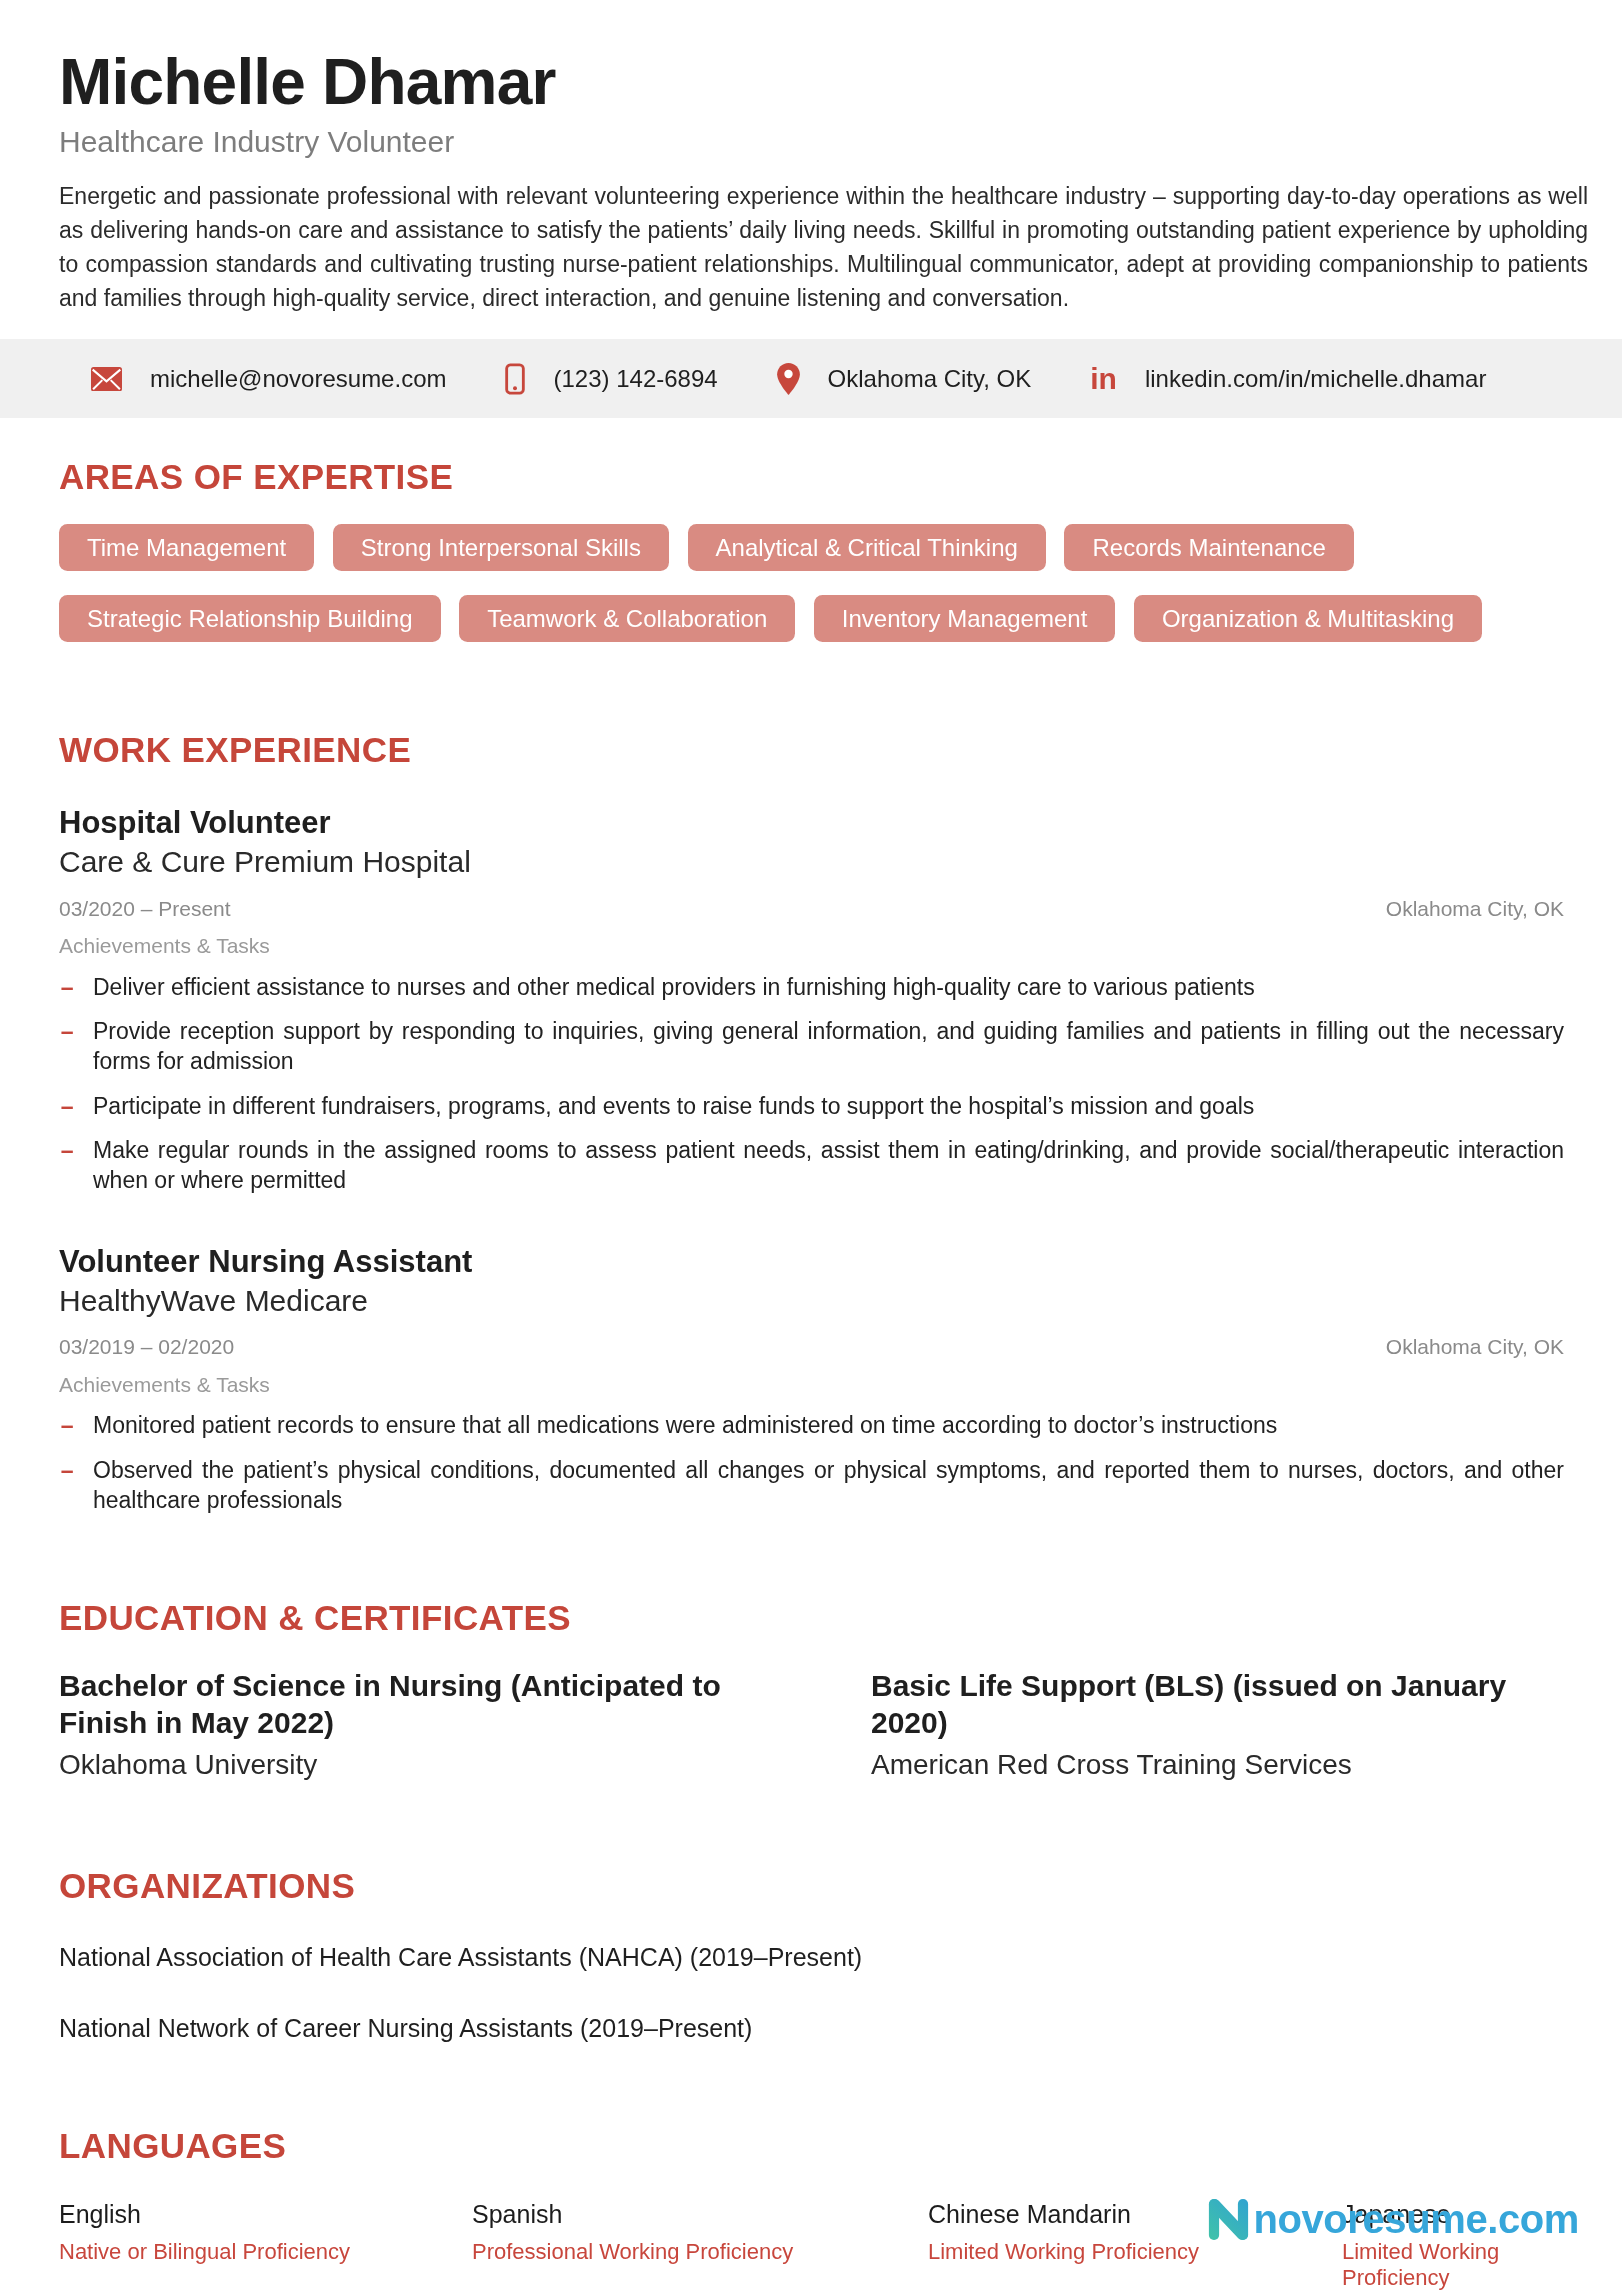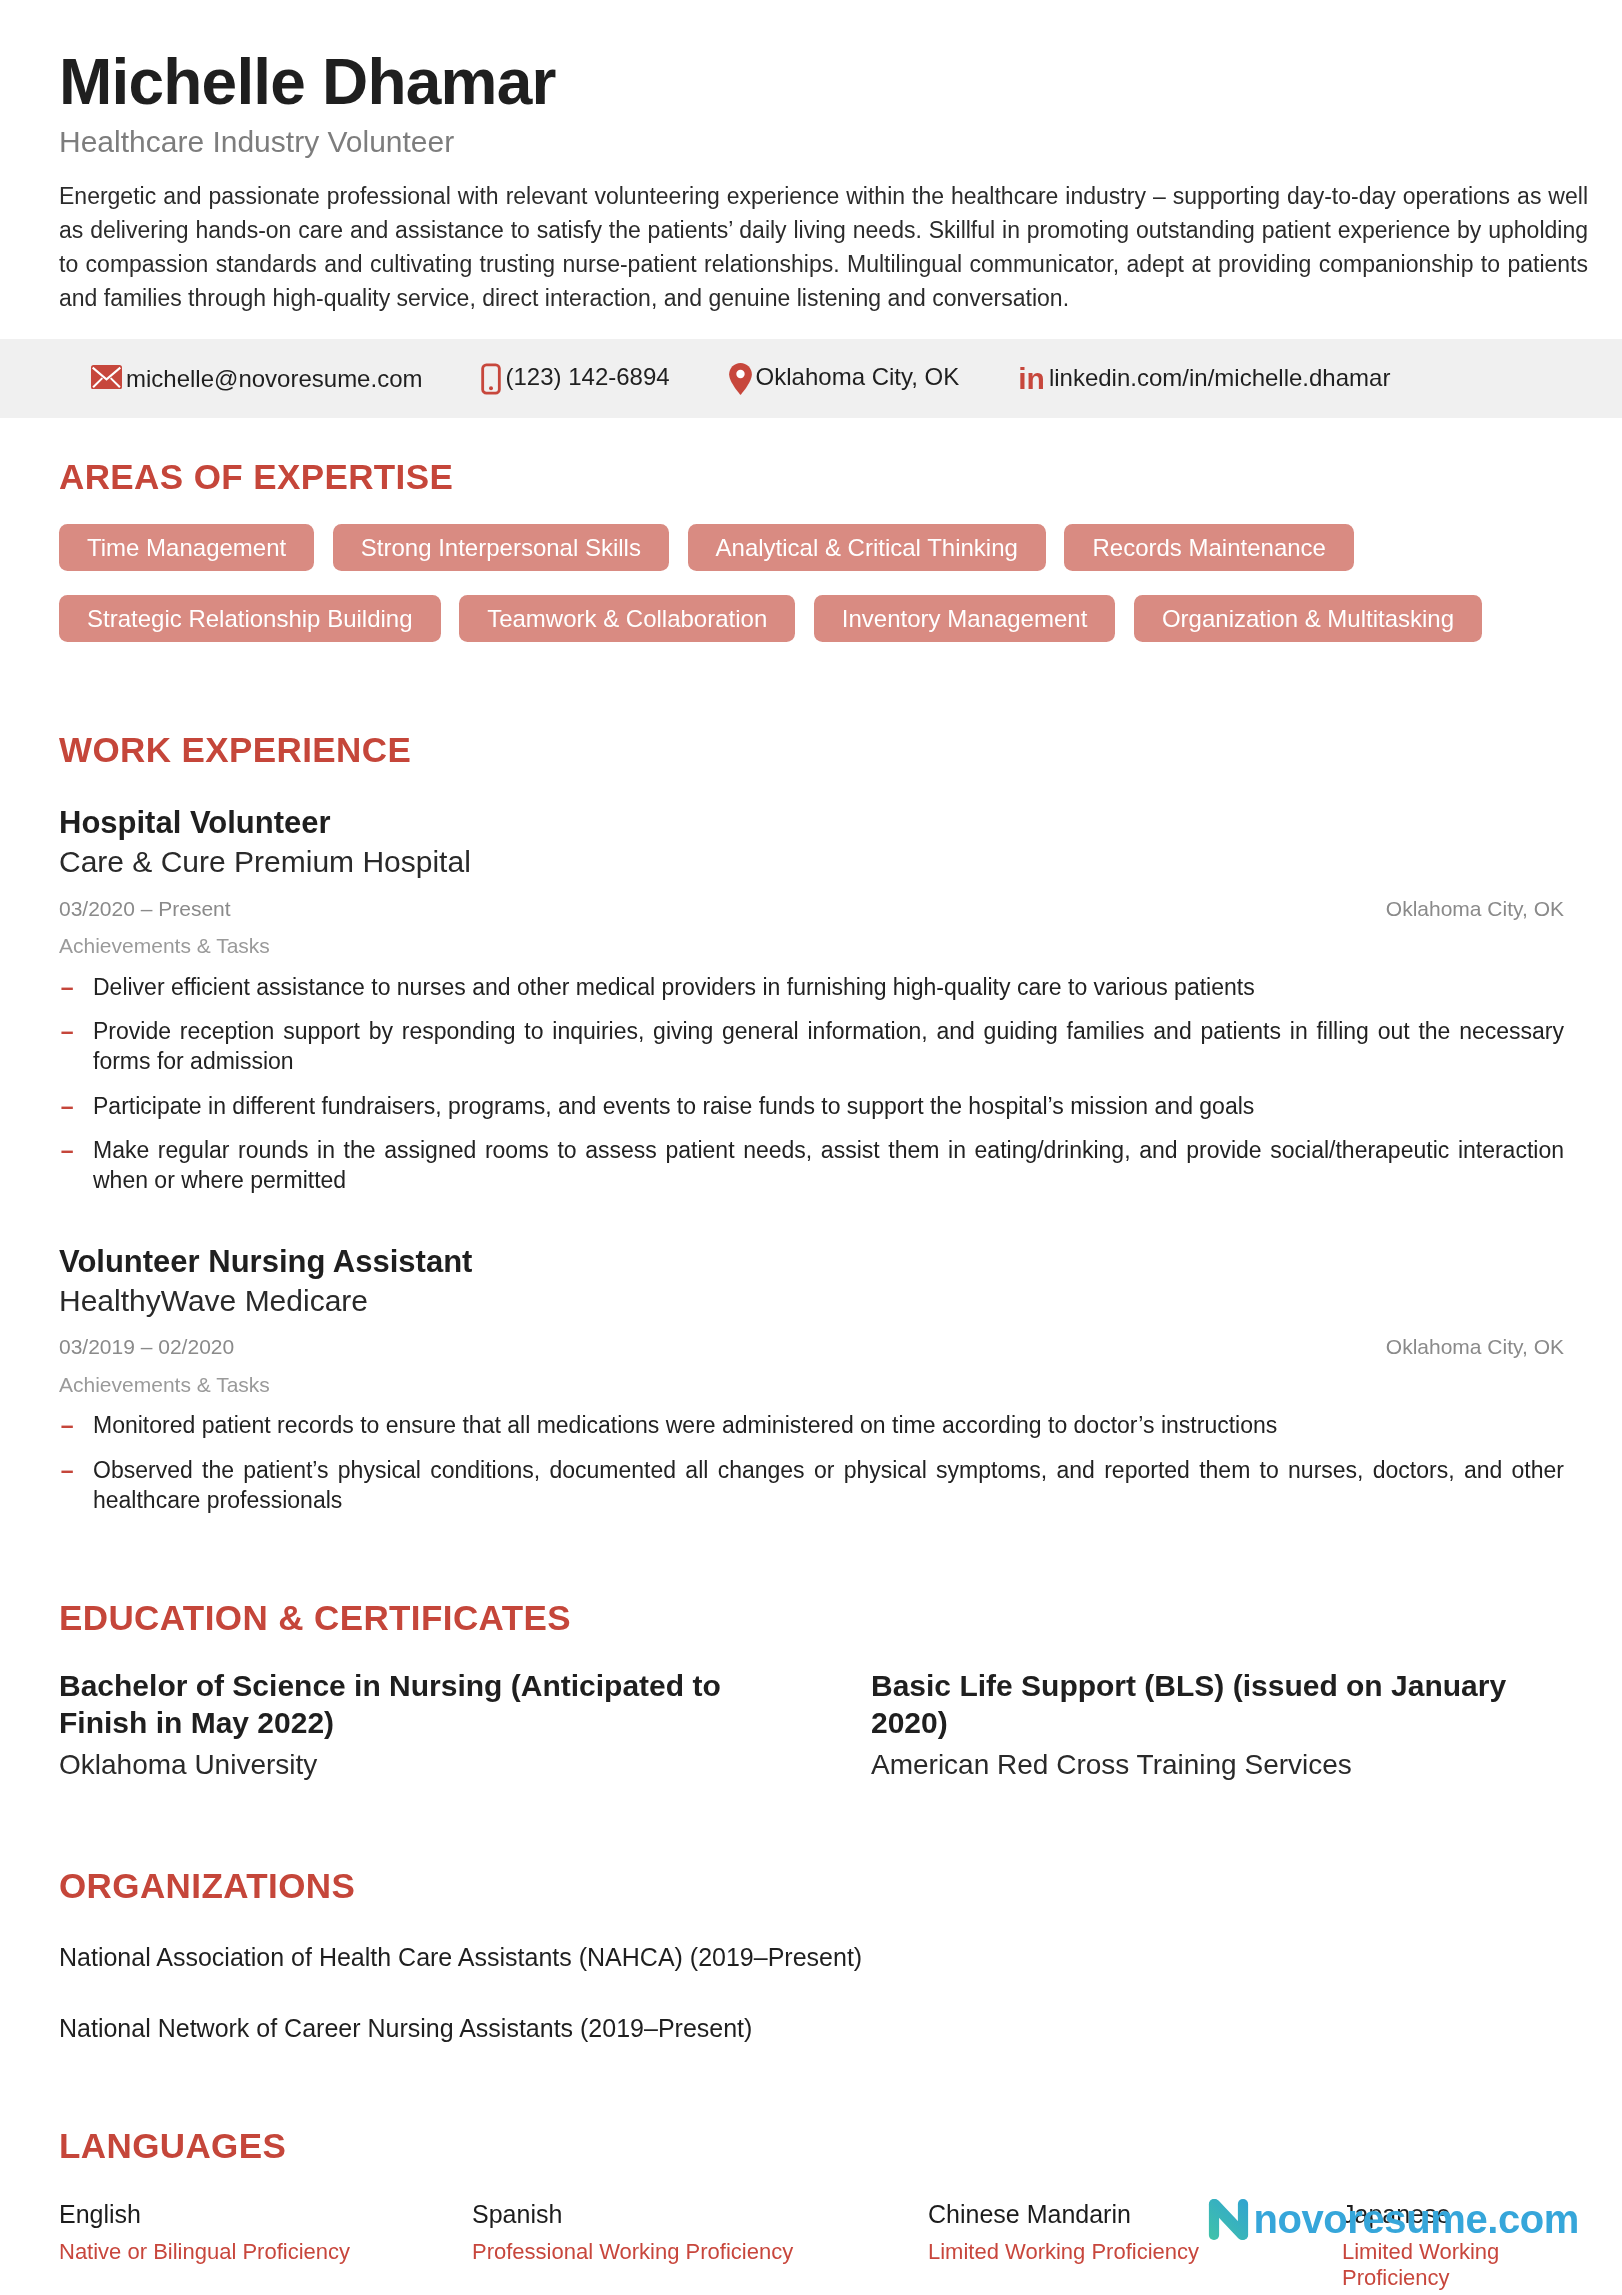--- a/index.html
+++ b/index.html
@@ -21,21 +21,21 @@
   .summary{
     margin:20px 0 0 0;font-size:23px;line-height:34px;
     text-align:justify;color:#2b2b2b;
   }
   
   .contact-bar{
     margin-top:24px;height:79px;background:#f0f0f0;
     display:flex;align-items:center;
     padding-left:91px;box-sizing:border-box;gap:59px;
   }
-  .contact-item{display:flex;align-items:flex-start;gap:4px;font-size:24px;color:#1f1f1f;}
+  .contact-item{display:flex;align-items:center;gap:28px;font-size:24px;color:#1f1f1f;}
   .contact-item svg{display:block;}
   .in-glyph{
     font-size:30px;font-weight:bold;color:#c7473c;line-height:1;
     letter-spacing:0;
   }
   
   .content{padding:0 59px;}
   .section-heading{
     font-size:35px;font-weight:bold;color:#c5463a;letter-spacing:0.4px;
     margin:0;

